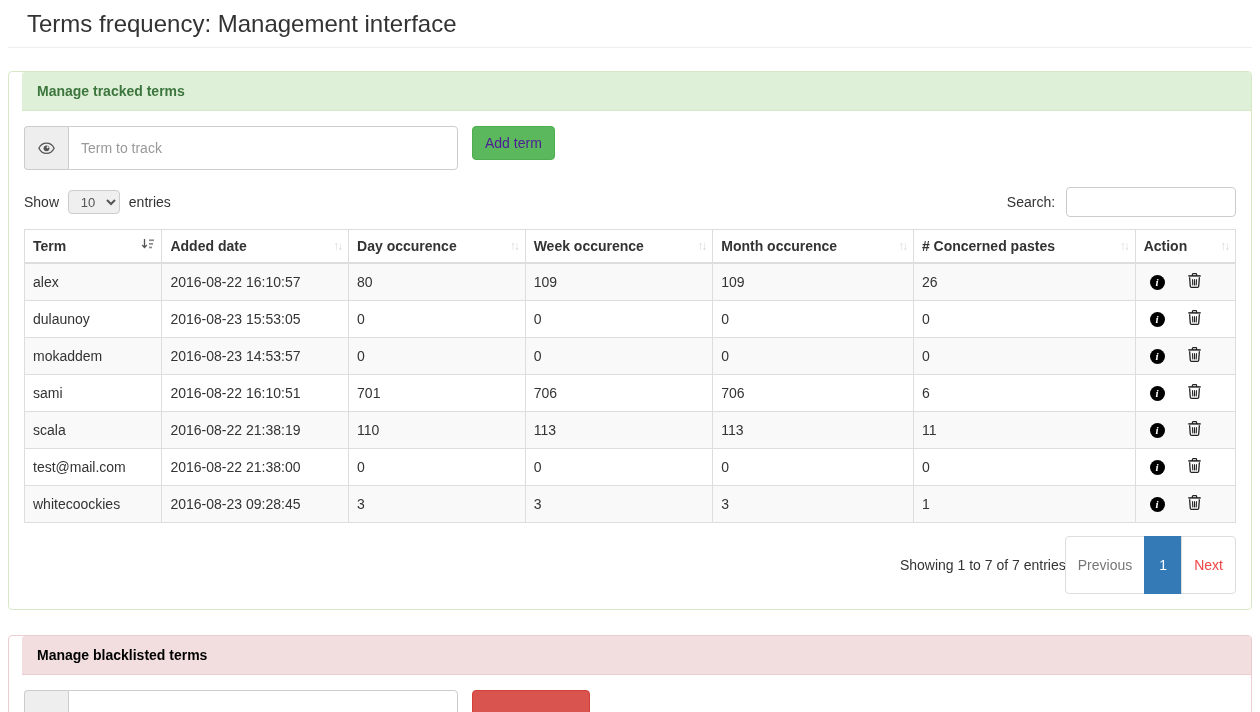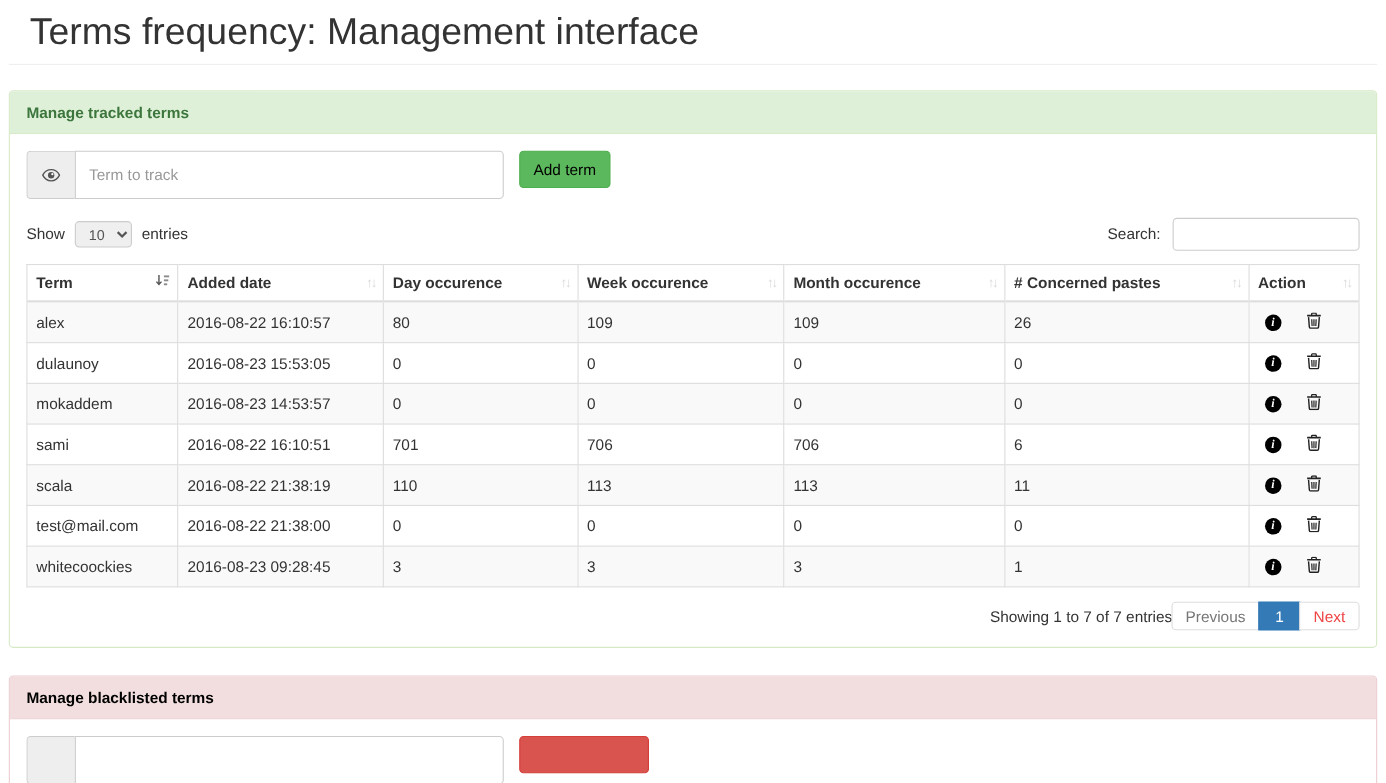--- a/index.html
+++ b/index.html
@@ -4,32 +4,32 @@
 <style>
   html,body { margin:0; padding:0; }
   body {
     width:1260px; height:712px; overflow:hidden;
     font-family:"Liberation Sans", sans-serif;
     font-size:14px; color:#333; background:#fff;
   }
   .page { padding:0 8px; }
 
   h1.page-title {
-    font-size:34px; font-weight:normal; color:#333;
+    font-size:24px; font-weight:normal; color:#333;
     margin:10px 0 9px 19px; letter-spacing:0;
   }
   hr.title-rule { border:0; border-top:1px solid #eee; margin:0 0 23px 0; }
 
   
   .panel { border:1px solid; border-radius:4px; margin-bottom:25px; background:#fff; }
   .panel-success { border-color:#d6e9c6; }
   .panel-danger  { border-color:#ebccd1; }
   .panel-heading {
     padding:11px 15px; font-weight:bold; font-size:14px;
-    border-bottom:1px solid; border-radius:3px 3px 0 0;
+    border-bottom:1px solid; border-radius:3px 3px 0 0;margin-left:13px;
   }
   .panel-success .panel-heading { background:#dff0d8; color:#3c763d; border-color:#d6e9c6; }
   .panel-danger  .panel-heading { background:#f2dede; color:#000000; border-color:#ebccd1; }
   .panel-body { padding:15px; }
 
   
   .add-row { display:flex; align-items:flex-start; margin-bottom:17px; }
   .input-group { display:flex; width:434px; }
   .input-addon {
     background:#eee; border:1px solid #ccc; border-right:0;
@@ -42,21 +42,21 @@
     padding:6px 12px; font-size:14px; color:#555; outline:none;
     font-family:"Liberation Sans", sans-serif;
   }
   input::placeholder { color:#999; opacity:1; }
 
   .btn {
     border-radius:4px; padding:7px 12px; font-size:14px;
     border:1px solid transparent; cursor:pointer; line-height:18px;
     font-family:"Liberation Sans", sans-serif;
   }
-  .btn-success { background:#5cb85c; border-color:#4cae4c; color:#000000; margin-left:14px; }
+  .btn-success { background:#5cb85c; border-color:#4cae4c; color:#4c1d95; margin-left:14px; }
   .btn-danger  { background:#d9534f; border-color:#d43f3a; color:#fff; margin-left:14px; width:118px; height:34px; }
 
   
   .dt-controls { display:flex; justify-content:space-between; align-items:center; margin-bottom:12px; }
   .dt-length { color:#333; }
   .dt-length select {
     height:24px; width:52px; margin:0 5px; border:1px solid #ccc; border-radius:4px;
     font-size:13px; color:#555; padding:0 2px; text-align:center;
     font-family:"Liberation Sans", sans-serif;
   }
@@ -89,21 +89,21 @@
     font-style:italic; font-weight:bold; font-size:11px; line-height:15px;
     text-align:center; margin-left:6px; vertical-align:middle; cursor:pointer;
   }
   .trash-btn { display:inline-block; margin-left:23px; vertical-align:middle; cursor:pointer; }
 
   
   .dt-footer { display:flex; justify-content:flex-end; align-items:center; margin-top:13px; }
   .dt-info { font-size:14px; color:#333; }
   ul.pagination { display:flex; list-style:none; margin:0; padding:0; }
   ul.pagination li {
-    border:1px solid #ddd; padding:4px 12px; font-size:14px;
+    border:1px solid #ddd; padding:20px 12px; font-size:14px;
     background:#fff; margin-left:-1px; cursor:pointer;
   }
   ul.pagination li.prev { border-radius:4px 0 0 4px; color:#777; }
   ul.pagination li.active { background:#337ab7; border-color:#337ab7; color:#fff; min-width:12px; text-align:center; }
   ul.pagination li.next { border-radius:0 4px 4px 0; color:#ef4444; }
 
   .panel-danger { margin-bottom:0; }
 </style>
 </head>
 <body>

